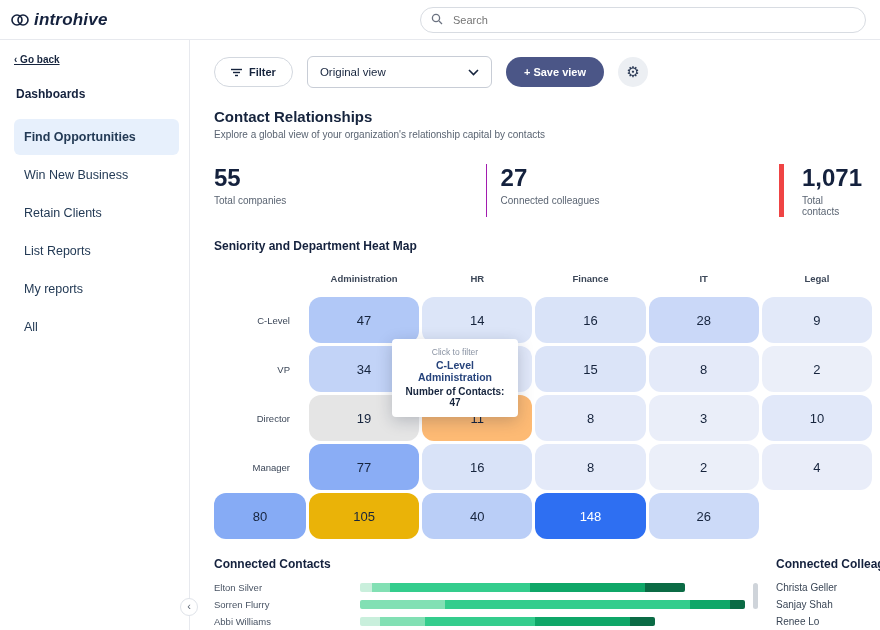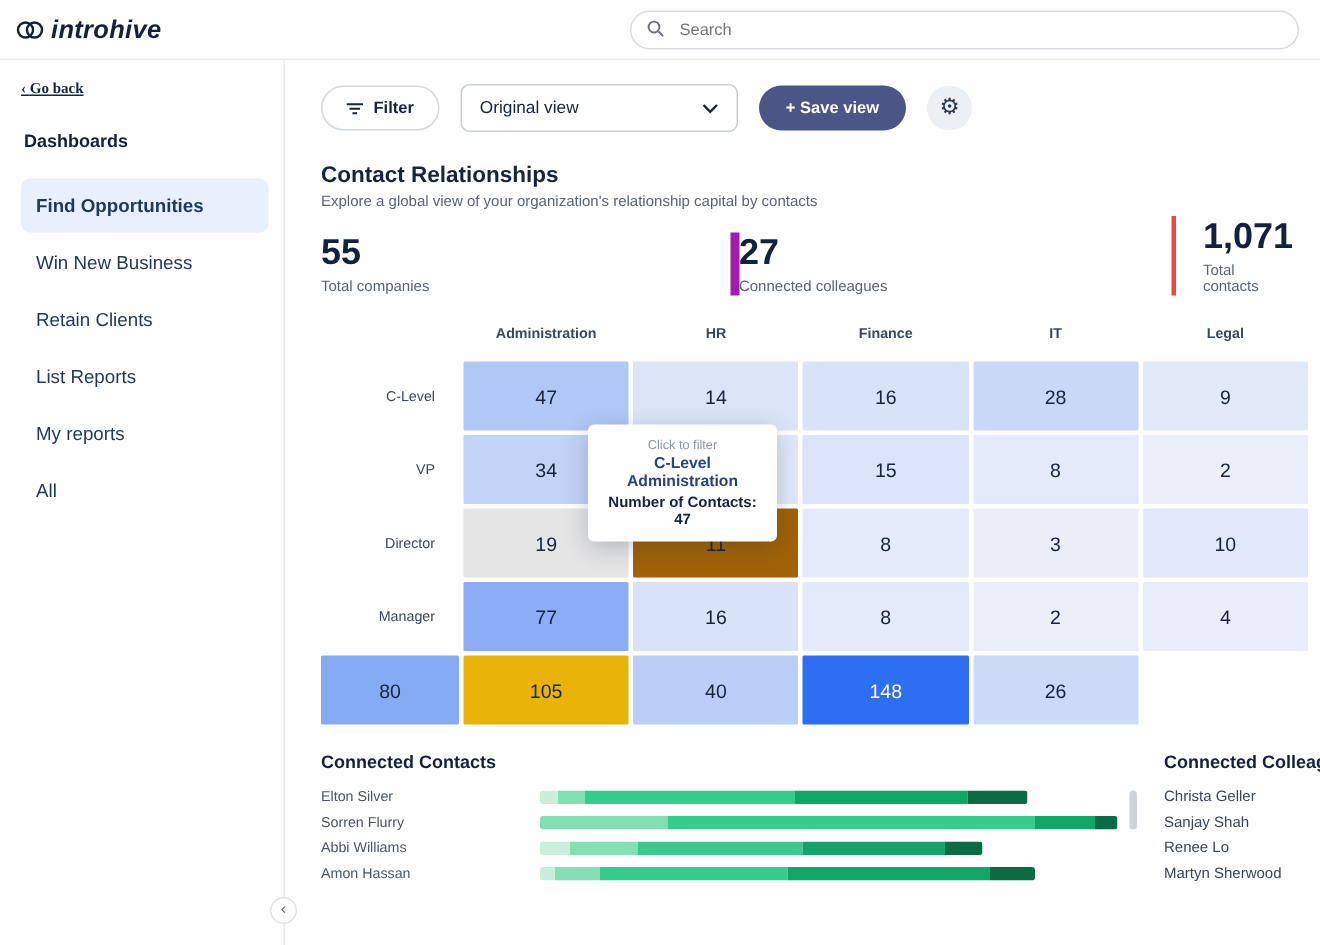--- a/index.html
+++ b/index.html
@@ -11,21 +11,21 @@
   .logo { display:flex; align-items:center; gap:4px; }
   .logo-text { font-size:17px; font-weight:bold; font-style:italic; letter-spacing:.2px; color:#14213d; }
   .search-wrap { margin-left:auto; position:relative; width:446px; margin-right:4px; }
   .search-input { width:100%; height:26px; border:1px solid #d8dce2; border-radius:14px; padding:0 10px 0 32px;
                   font-size:11px; color:#3a4656; outline:none; background:#fff; }
   .search-icon { position:absolute; left:11px; top:6px; }
 
   
   .body-wrap { display:flex; height:590px; }
   .sidebar { width:190px; border-right:1px solid #e7e9ee; padding:14px 10px 0 14px; position:relative; }
-  .goback { font-size:10px; font-weight:bold; text-decoration:underline; color:#16243d; cursor:pointer;font-family:Liberation Serif, serif; }
+  .goback { font-size:10px; font-weight:bold; text-decoration:underline; color:#16243d; cursor:pointer; }
   .dash-title { font-size:12px; font-weight:bold; margin:22px 0 18px 2px; color:#14213d; }
   .nav-item { font-size:12.5px; color:#233a55; padding:11px 10px; border-radius:6px; margin:2px 0; cursor:pointer; }
   .nav-item.active { background:#e7f0fc; font-weight:bold; }
   .collapse-btn { position:absolute; right:-9px; bottom:14px; width:18px; height:18px; border-radius:50%;
                   background:#fff; border:1px solid #dfe3e9; color:#5a6472; font-size:11px; line-height:15px;
                   text-align:center; cursor:pointer; }
 
   .main { flex:1; padding:16px 8px 0 24px; overflow:hidden; }
 
   
@@ -37,35 +37,35 @@
   .btn-save { height:30px; padding:0 18px; border:none; border-radius:16px; background:#4b5687; color:#fff;
               font-size:11px; font-weight:bold; cursor:pointer; }
   .btn-gear { width:30px; height:30px; border-radius:50%; background:#eceff3; border:none; font-size:15px;
               color:#2b3a55; cursor:pointer; line-height:30px; text-align:center; padding:0; }
 
   
   .page-title { font-size:15px; font-weight:bold; margin-top:20px; }
   .page-subtitle { font-size:10px; color:#5a6472; margin-top:4px; }
 
   
-  .stats { display:flex; margin-top:4px;align-items:flex-end; }
+  .stats { display:flex; margin-top:24px; }
   .stat { padding-right:10px; }
   .stat:nth-child(1){ width:278px; }
-  .stat:nth-child(2){ width:300px; border-left:6px solid #a21caf; }
-  .stat:nth-child(3){ flex:1; border-left:3px solid #ef4444; padding-left:18px; }
+  .stat:nth-child(2){ width:300px; border-left:1px solid #a21caf; padding-left:14px; }
+  .stat:nth-child(3){ flex:1; border-left:5px solid #ef4444; padding-left:18px; }
   .stat-value { font-size:24px; font-weight:bold; color:#14213d; }
   .stat-label { font-size:10px; color:#5a6472; margin-top:3px; }
 
   
   .section-title { font-size:12px; font-weight:bold; margin-top:22px; color:#14213d; }
   .heatmap-wrap { position:relative; margin-top:12px; }
   .hm-grid { display:grid; grid-template-columns:92px repeat(5,1fr); gap:3px; }
   .hm-colhead { font-size:9.5px; font-weight:bold; color:#3c4758; text-align:center; padding:8px 0 10px; }
   .hm-rowlabel { font-size:9.5px; color:#3c4758; display:flex; align-items:center; justify-content:flex-end; padding-right:16px; }
-  .hm-cell { height:46px; display:flex; align-items:center; justify-content:center; font-size:13px; border-radius:1px; cursor:pointer; }
+  .hm-cell { height:46px; display:flex; align-items:center; justify-content:center; font-size:13px; border-radius:12px; cursor:pointer; }
   .hm-tooltip { position:absolute; left:178px; top:74px; width:126px; background:#fff; border-radius:4px;
                 box-shadow:0 4px 16px rgba(20,33,61,.22); padding:8px 8px 9px; text-align:center; z-index:5; }
   .tt-hint { font-size:8.5px; color:#8a93a3; }
   .tt-strong { font-size:10.5px; font-weight:bold; color:#27447c; margin-top:2px; }
   .tt-count { font-size:10px; font-weight:bold; color:#16243d; margin-top:3px; }
 
   
   .bottom { display:flex; margin-top:18px; gap:14px; }
   .contacts-col { flex:1; position:relative; }
   .colleagues-col { width:96px; }
@@ -145,20 +145,21 @@
       <div class="stat">
         <div class="stat-value">27</div>
         <div class="stat-label">Connected colleagues</div>
       </div>
       <div class="stat">
         <div class="stat-value">1,071</div>
         <div class="stat-label">Total contacts</div>
       </div>
     </div>
 
+    <div class="section-title">Seniority and Department Heat Map</div>
 
     <div class="heatmap-wrap">
       <div class="hm-grid" id="hm-grid">
           <div class="hm-colhead"></div>
           <div class="hm-colhead">Administration</div>
           <div class="hm-colhead">HR</div>
           <div class="hm-colhead">Finance</div>
           <div class="hm-colhead">IT</div>
           <div class="hm-colhead">Legal</div>
           <div class="hm-rowlabel">C-Level</div>
@@ -168,21 +169,21 @@
           <div class="hm-cell" style="background: rgb(202, 216, 248); color: rgb(22, 36, 61);">28</div>
           <div class="hm-cell" style="background: rgb(226, 233, 249); color: rgb(22, 36, 61);">9</div>
           <div class="hm-rowlabel">VP</div>
           <div class="hm-cell" style="background: rgb(194, 211, 247); color: rgb(22, 36, 61);">34</div>
           <div class="hm-cell" style="background: rgb(225, 232, 249); color: rgb(22, 36, 61);"></div>
           <div class="hm-cell" style="background: rgb(219, 228, 248); color: rgb(22, 36, 61);">15</div>
           <div class="hm-cell" style="background: rgb(228, 234, 249); color: rgb(22, 36, 61);">8</div>
           <div class="hm-cell" style="background: rgb(235, 239, 249); color: rgb(22, 36, 61);">2</div>
           <div class="hm-rowlabel">Director</div>
           <div class="hm-cell" style="background: #e5e5e5; color: rgb(22, 36, 61);">19</div>
-          <div class="hm-cell" style="background: #a16207; color: rgb(22, 36, 61);">11</div>
+          <div class="hm-cell" style="background: #fdba74; color: rgb(22, 36, 61);">11</div>
           <div class="hm-cell" style="background: rgb(228, 234, 249); color: rgb(22, 36, 61);">8</div>
           <div class="hm-cell" style="background: rgb(234, 238, 249); color: rgb(22, 36, 61);">3</div>
           <div class="hm-cell" style="background: rgb(225, 232, 249); color: rgb(22, 36, 61);">10</div>
           <div class="hm-rowlabel">Manager</div>
           <div class="hm-cell" style="background: rgb(138, 173, 245); color: rgb(22, 36, 61);">77</div>
           <div class="hm-cell" style="background: rgb(217, 227, 248); color: rgb(22, 36, 61);">16</div>
           <div class="hm-cell" style="background: rgb(228, 234, 249); color: rgb(22, 36, 61);">8</div>
           <div class="hm-cell" style="background: rgb(235, 239, 249); color: rgb(22, 36, 61);">2</div>
           <div class="hm-cell" style="background: rgb(233, 237, 249); color: rgb(22, 36, 61);">4</div>
           <div class="hm-cell" style="background: rgb(134, 171, 245); color: rgb(22, 36, 61);">80</div>

